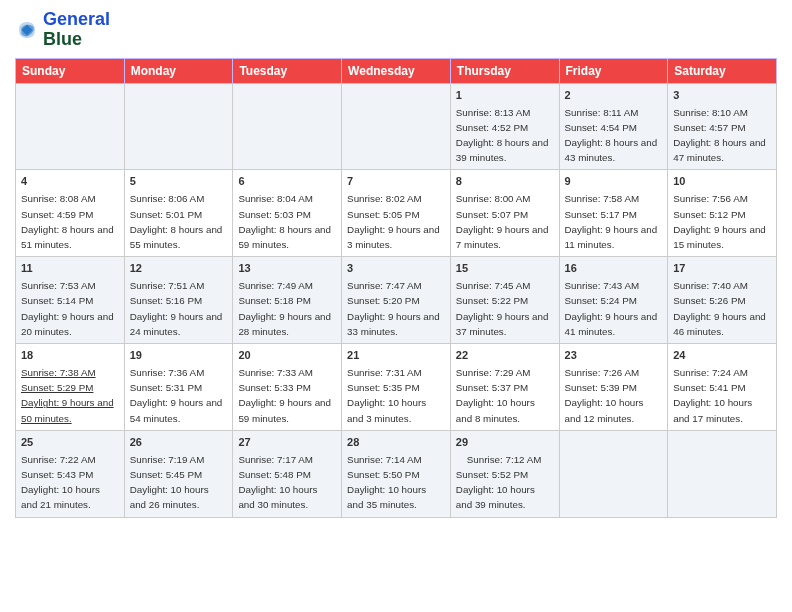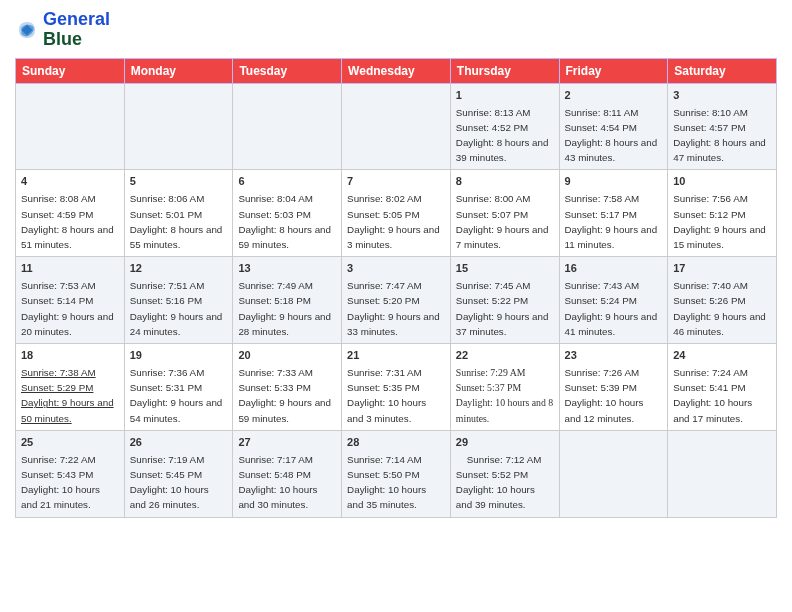--- a/index.html
+++ b/index.html
@@ -184,21 +184,21 @@
 Daylight: 9 hours and 50 minutes.</span></td>
         <td><span class="day-number">19</span><span class="day-info" style="white-space: pre-line;">Sunrise: 7:36 AM
 Sunset: 5:31 PM
 Daylight: 9 hours and 54 minutes.</span></td>
         <td><span class="day-number">20</span><span class="day-info" style="white-space: pre-line;">Sunrise: 7:33 AM
 Sunset: 5:33 PM
 Daylight: 9 hours and 59 minutes.</span></td>
         <td><span class="day-number">21</span><span class="day-info" style="white-space: pre-line;">Sunrise: 7:31 AM
 Sunset: 5:35 PM
 Daylight: 10 hours and 3 minutes.</span></td>
-        <td><span class="day-number">22</span><span class="day-info" style="white-space: pre-line; font-family: Liberation Serif, serif;">Sunrise: 7:29 AM
+        <td><span class="day-number">22</span><span class="day-info" style="white-space: pre-line;">Sunrise: 7:29 AM
 Sunset: 5:37 PM
 Daylight: 10 hours and 8 minutes.</span></td>
         <td><span class="day-number">23</span><span class="day-info" style="white-space: pre-line;">Sunrise: 7:26 AM
 Sunset: 5:39 PM
 Daylight: 10 hours and 12 minutes.</span></td>
         <td><span class="day-number">24</span><span class="day-info" style="white-space: pre-line;">Sunrise: 7:24 AM
 Sunset: 5:41 PM
 Daylight: 10 hours and 17 minutes.</span></td>
       </tr>
       <tr>

